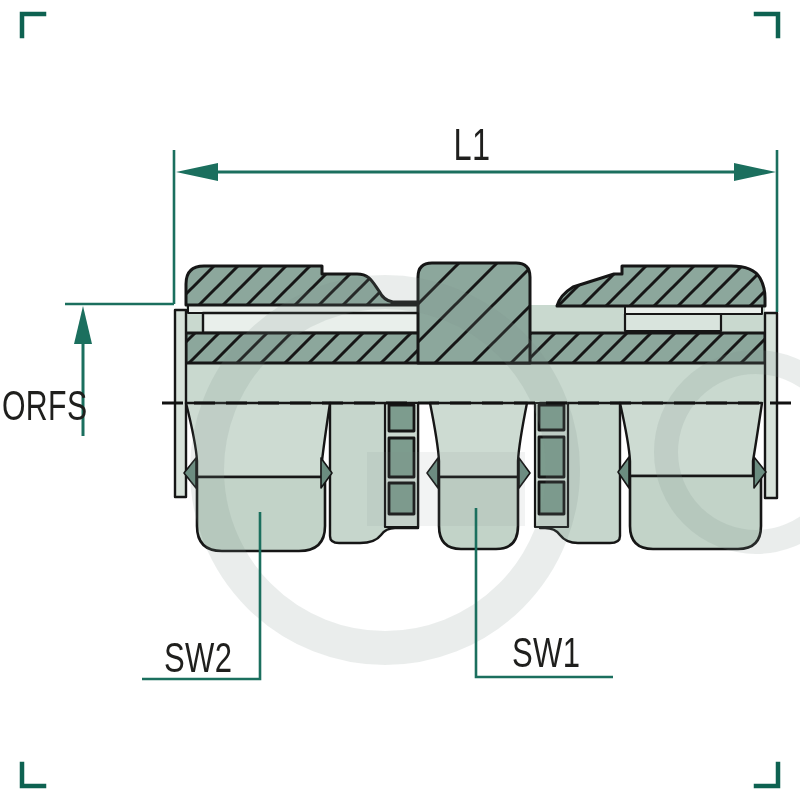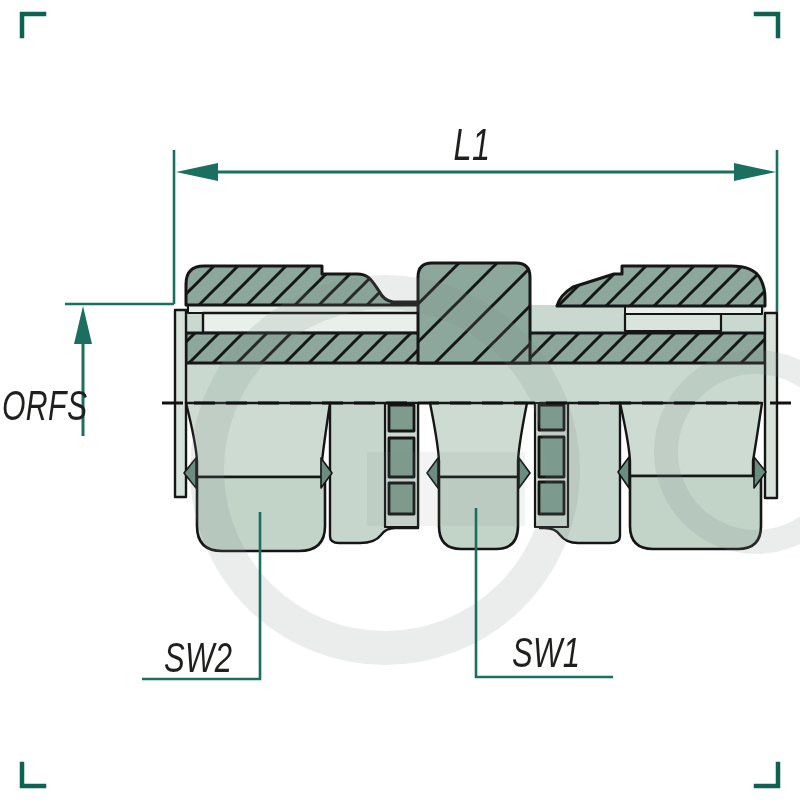--- a/index.html
+++ b/index.html
@@ -9,21 +9,20 @@
     height: 800px;
     background: #ffffff;
     overflow: hidden;
     font-family: "Liberation Sans", sans-serif;
   }
   .stage {
     position: relative;
     width: 800px;
     height: 800px;
     background: #ffffff;
-    font-style: italic;
   }
   svg { display: block; }
   text {
     font-family: "Liberation Sans", sans-serif;
     fill: #1f1f1d;
     letter-spacing: 0.5px;
   }
 </style>
 </head>
 <body>

